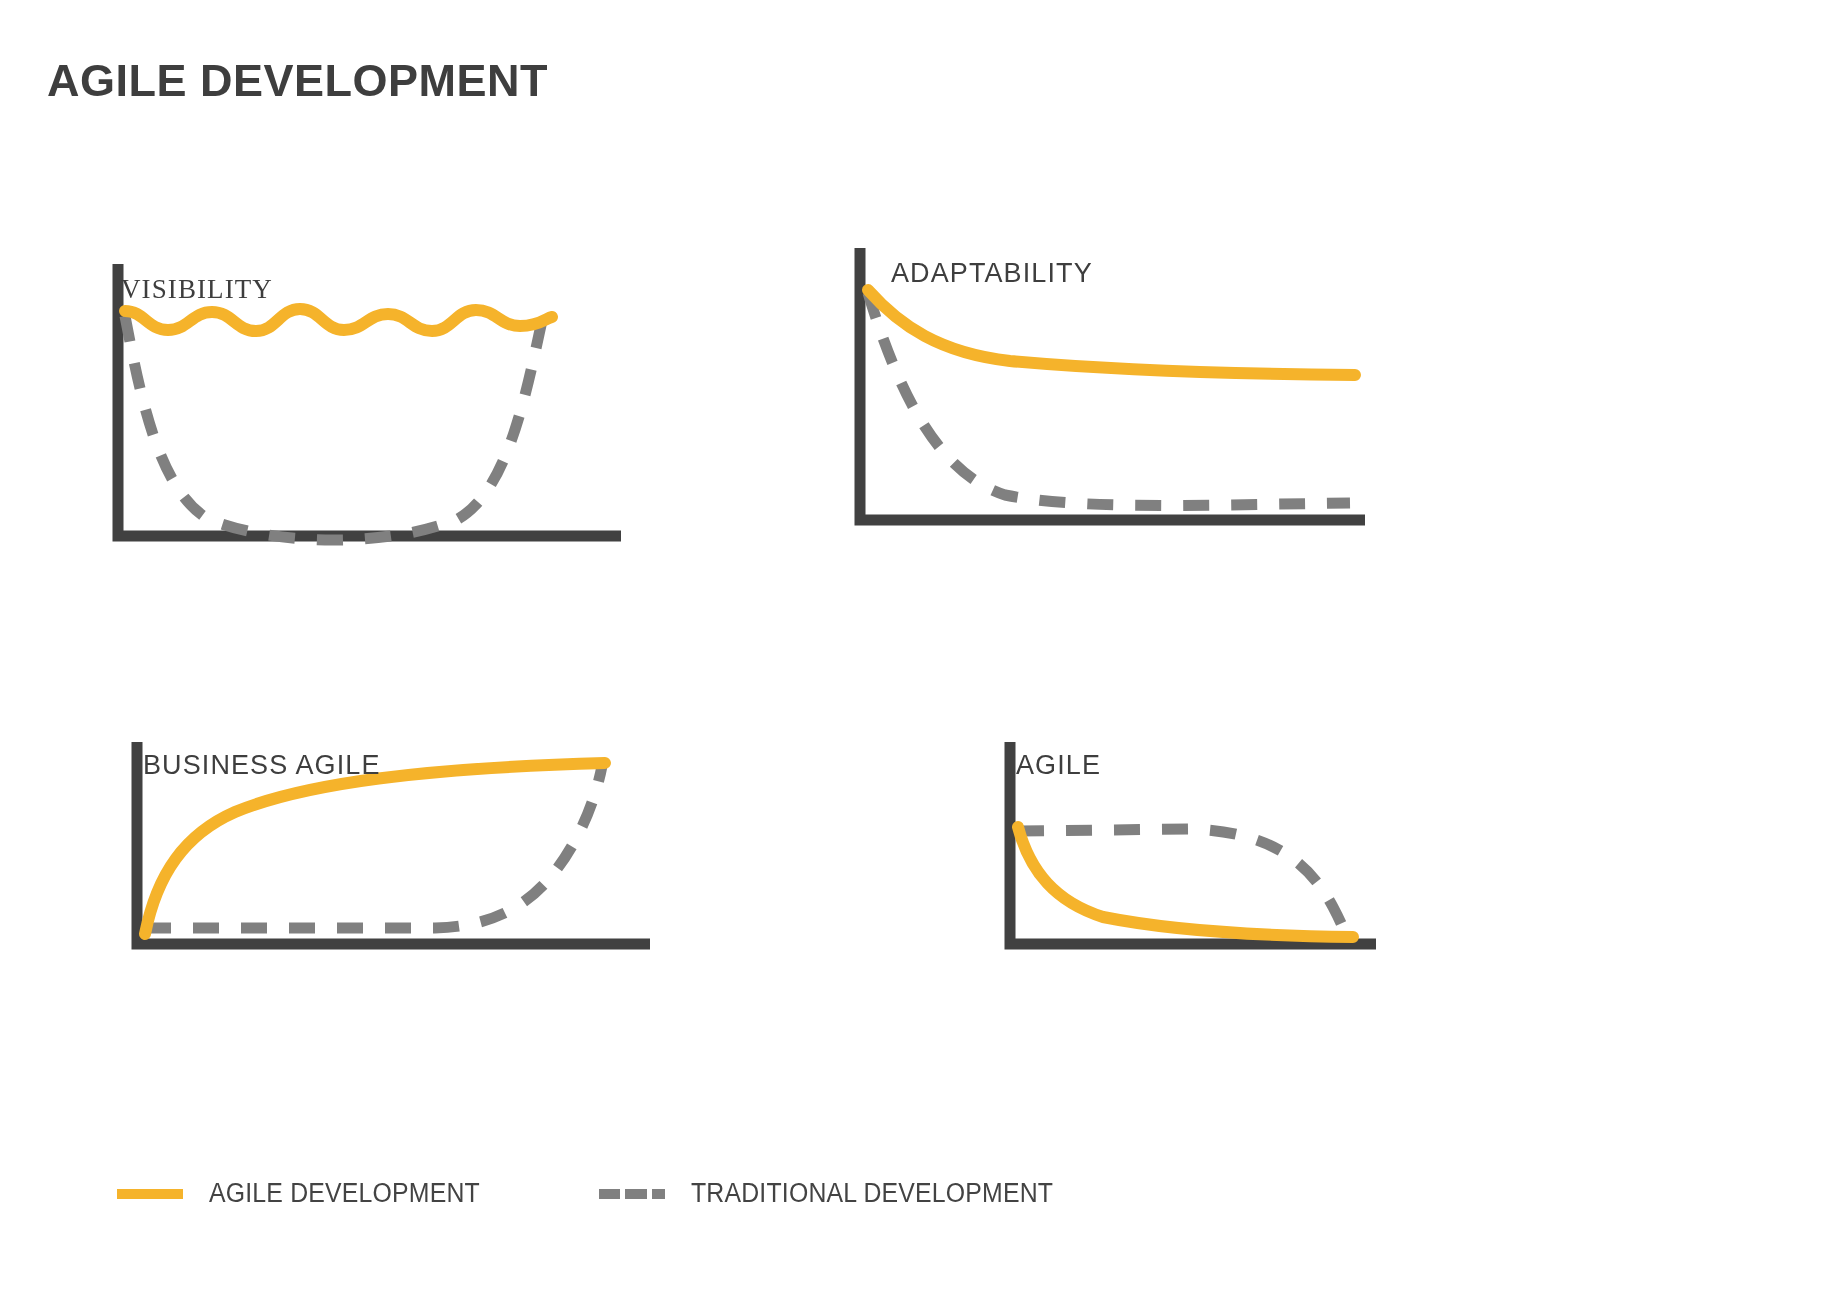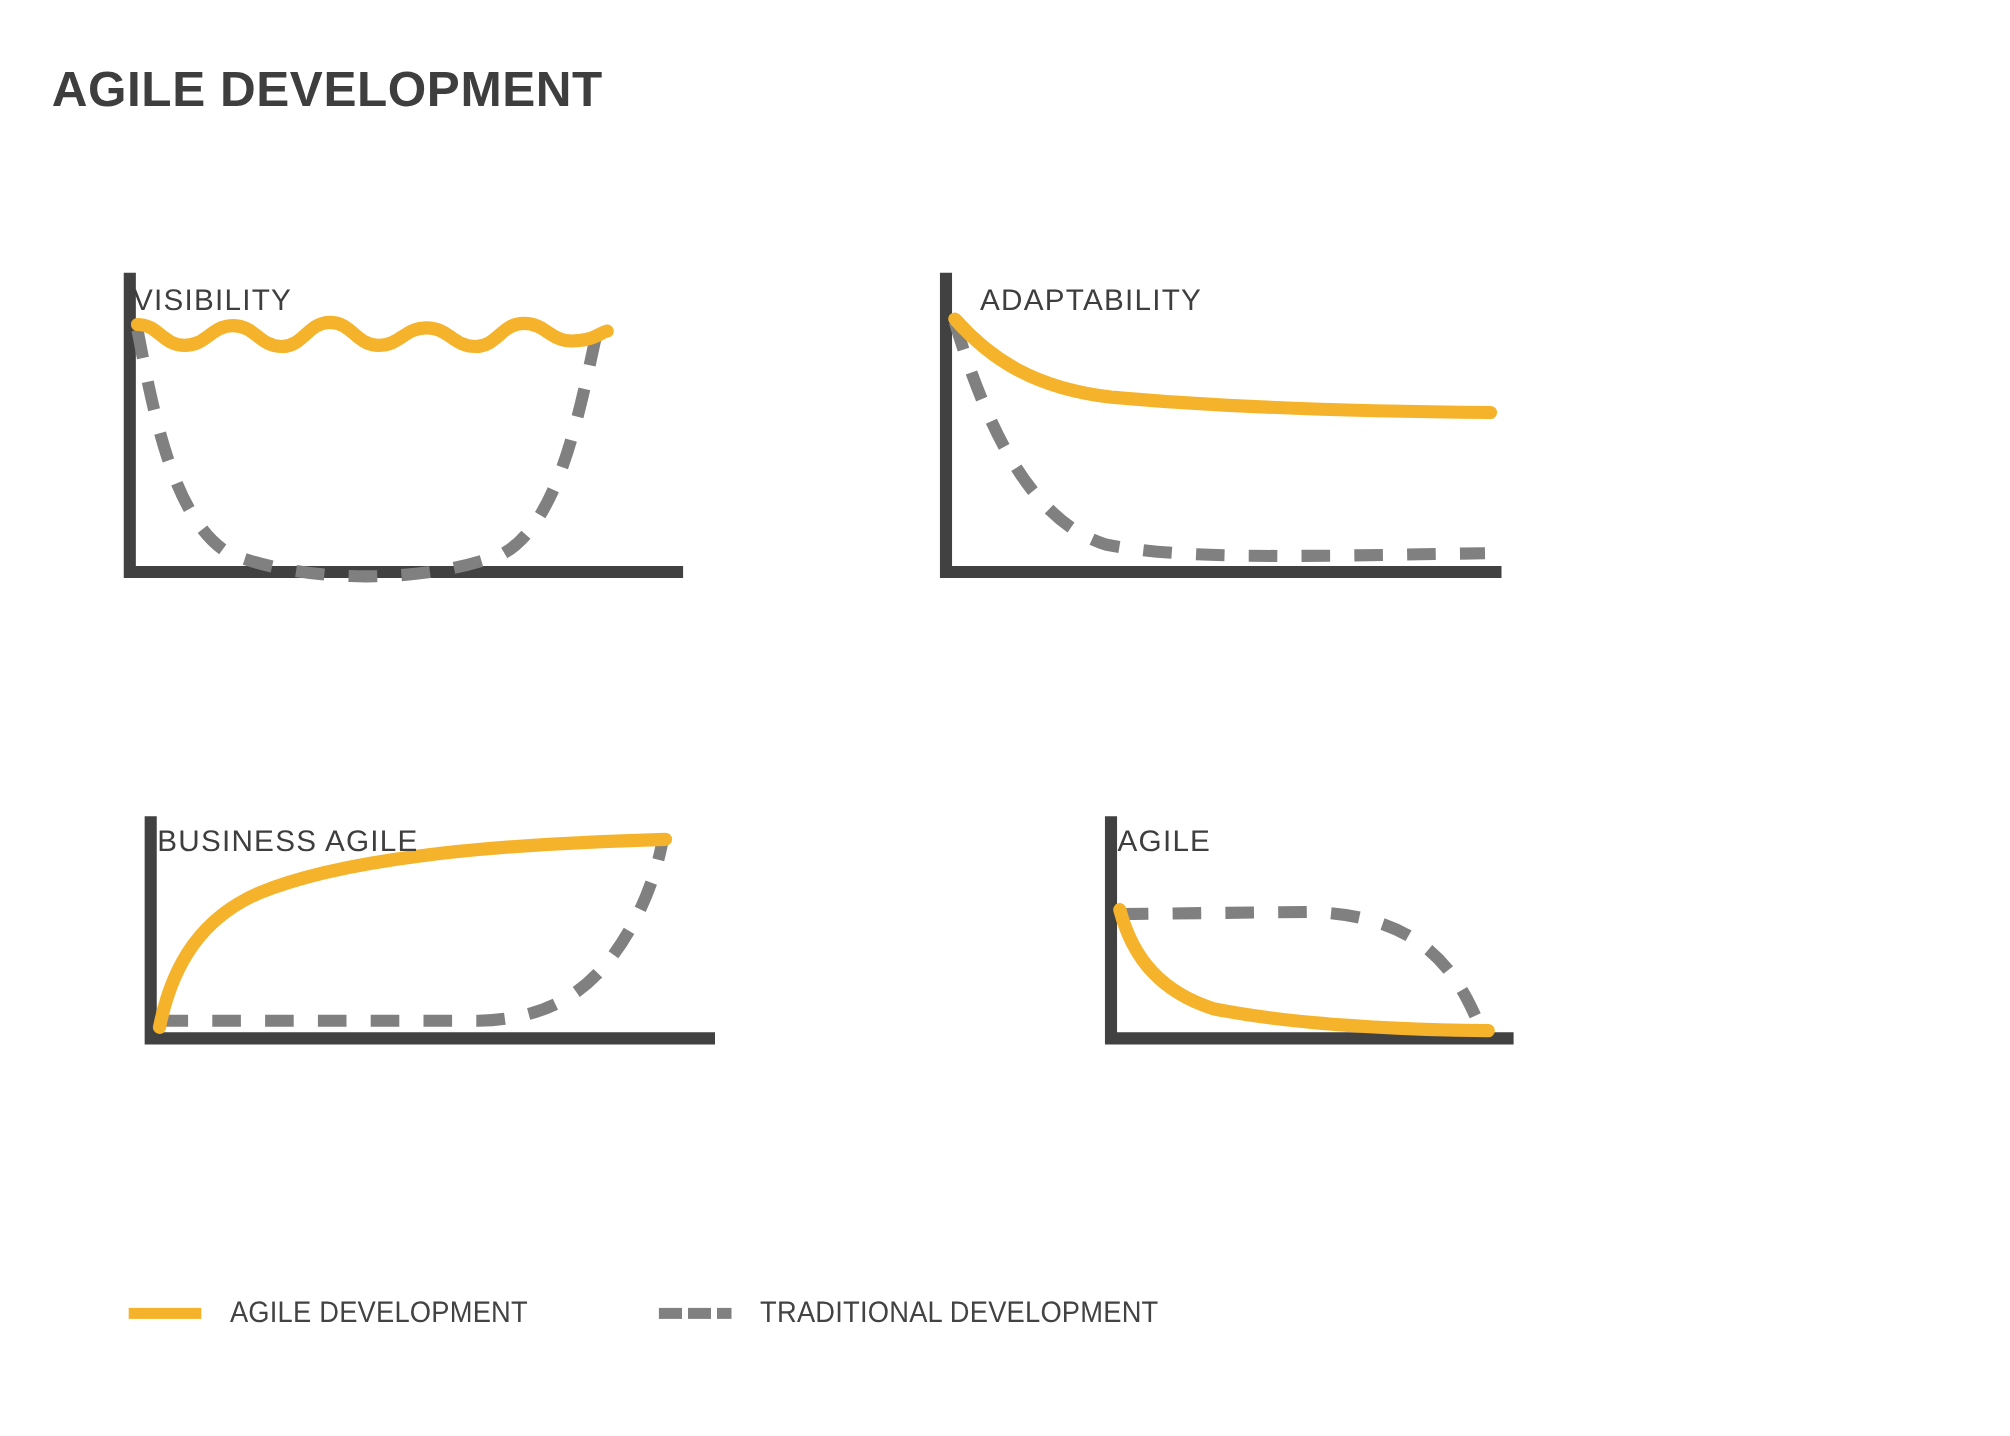--- a/index.html
+++ b/index.html
@@ -96,21 +96,21 @@
       #808080 80% 100%);
   }
 </style>
 </head>
 <body>
 
 <div id="title-block">
   <span id="title-main">AGILE DEVELOPMENT</span>
 </div>
 
-<div class="panel" style="left:88px; top:248px; width:545px; height:285px;">
+<div class="panel" style="left:88px; top:264px; width:545px; height:285px;font-family:Liberation Serif, serif;">
   <div class="panel-title" style="left:33px; top:10px;">VISIBILITY</div>
   <svg width="545" height="285" viewBox="0 0 545 285">
 
     <path d="M 30 0 L 30 272 L 533 272" fill="none" stroke="#414141" stroke-width="11" stroke-linecap="butt"></path>
 
     <path d="M 37 52 C 52 130 70 225 120 255 C 190 283 300 283 370 255 C 420 226 438 130 455 52" fill="none" stroke="#808080" stroke-width="11" stroke-dasharray="26 22" stroke-linecap="butt"></path>
 
     <path d="M 37 47 C 56 47 60 66 80 66 C 100 66 104 48 124 48
              C 144 48 148 67 168 67 C 188 67 192 45 212 45
              C 232 45 236 66 256 66 C 276 66 280 50 300 50

